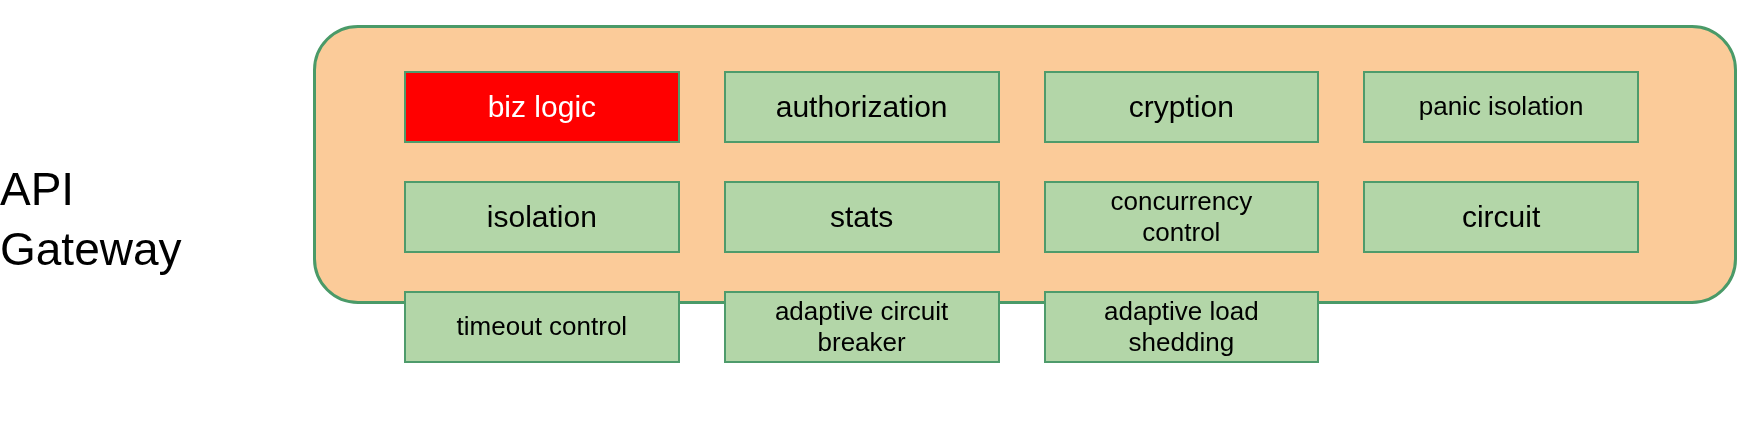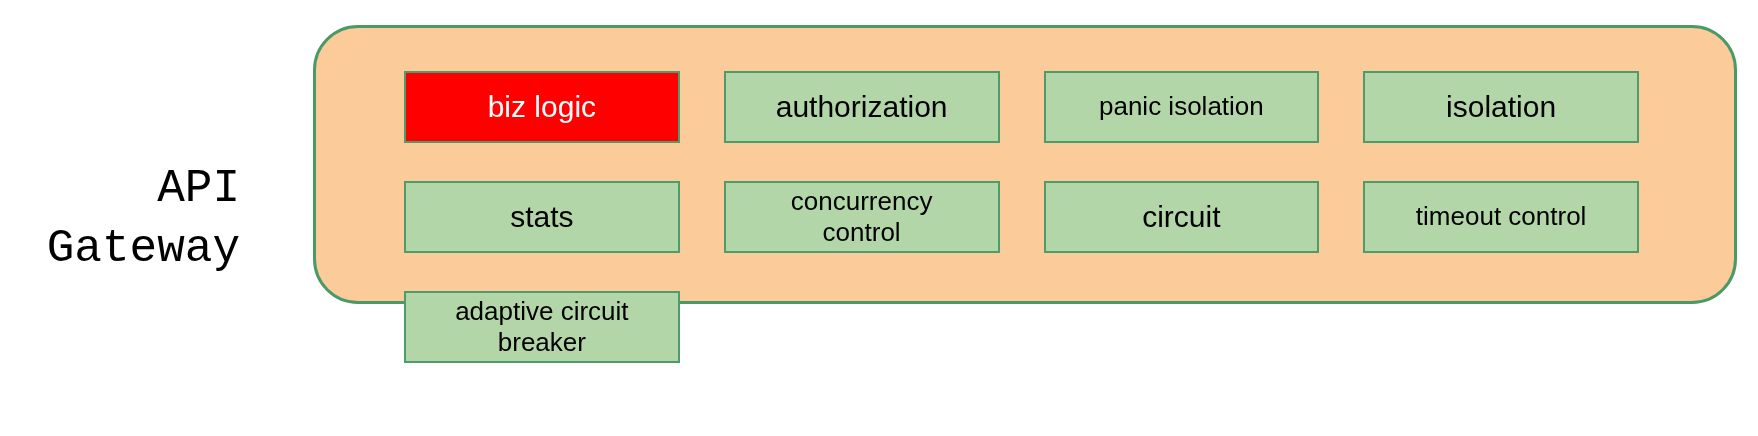--- a/index.html
+++ b/index.html
@@ -13,26 +13,25 @@
     width: 1758px;
     height: 436px;
     background: #ffffff;
     overflow: hidden;
   }
   .gateway-title {
     position: absolute;
     left: 0;
     top: 160px;
     width: 240px;
-    text-align: right;
+    text-align: left;
     font-size: 46px;
     line-height: 1.3;
     color: var(--text, #000000);
     white-space: pre-line;
-    font-family: Liberation Mono, monospace;
   }
   .gateway-container {
     position: absolute;
     left: 313px;
     top: 25px;
     width: 1424px;
     height: 279px;
     box-sizing: border-box;
     background: var(--container-fill, #FBCB99);
     border: 3px solid var(--container-border, #4A9A68);
@@ -72,33 +71,36 @@
 
   <div class="gateway-title">API
 Gateway</div>
 
   <div class="gateway-container">
 
     <div class="module-box highlight">biz logic</div>
 
     <div class="module-box">authorization</div>
 
+    <div class="module-box">cryption</div>
 
 
     <div class="module-box sm">panic isolation</div>
 
     <div class="module-box">isolation</div>
 
     <div class="module-box">stats</div>
 
     <div class="module-box sm">concurrency
 control</div>
 
     <div class="module-box">circuit</div>
 
     <div class="module-box sm">timeout control</div>
 
     <div class="module-box sm">adaptive circuit
 breaker</div>
 
+    <div class="module-box sm">adaptive load
+shedding</div>
 
   </div>
 </div>
 
 </body></html>

